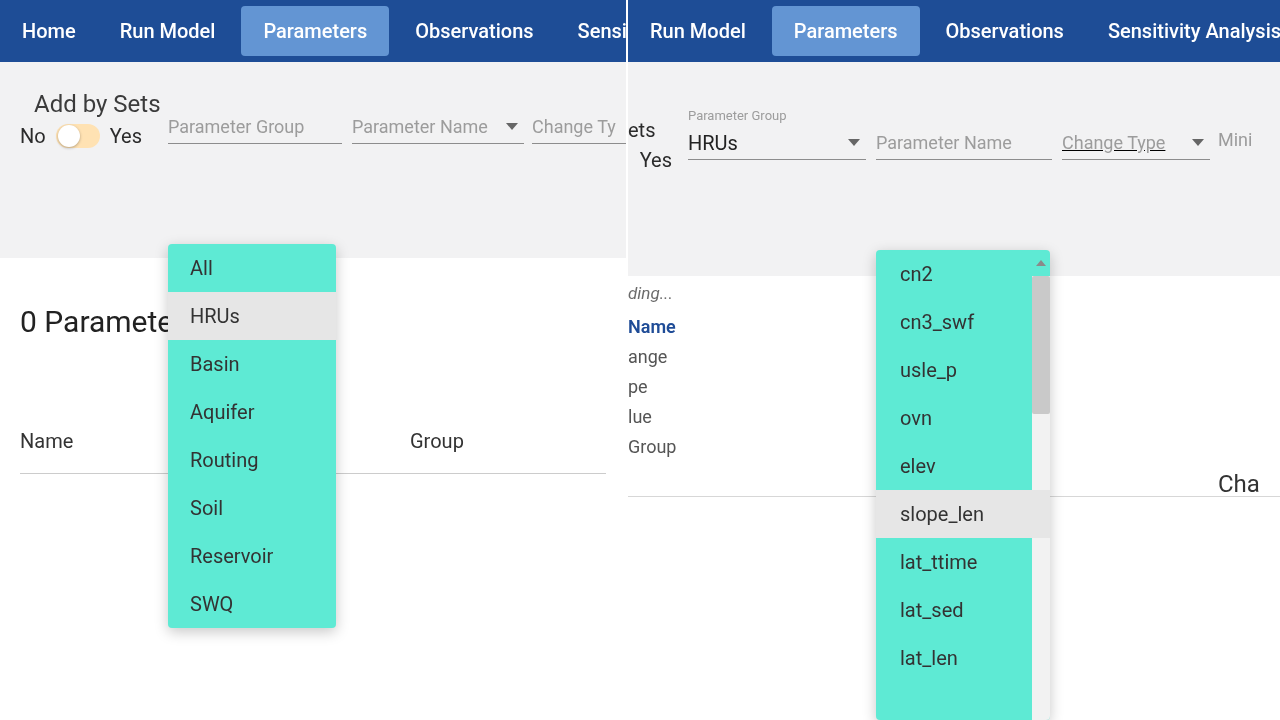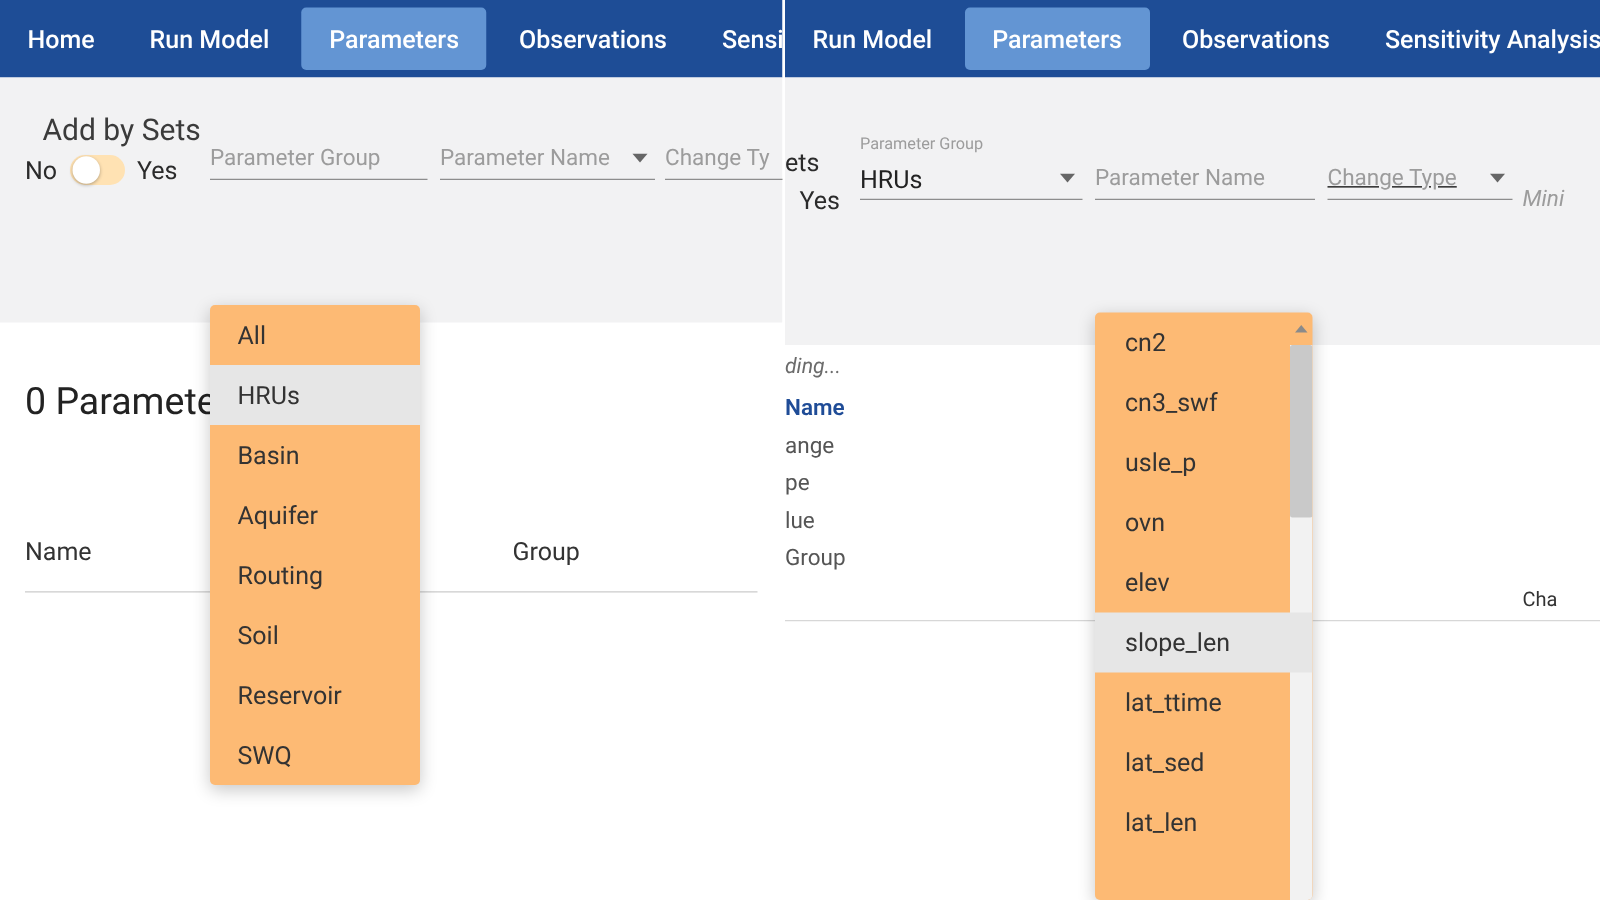--- a/index.html
+++ b/index.html
@@ -50,24 +50,24 @@
   .count-heading { font-size: 30px; color: #222; margin: 22px 0 90px 0; }
   .th-row { display: flex; font-size: 20px; color: #333; border-bottom: 1px solid #ccc; padding-bottom: 20px; }
   .th-row .th-name  { flex: 0 0 390px; }
   .th-row .th-group { flex: 1 0 auto; }
 
   
   .rcol { position: absolute; left: 0; top: 278px; font-size: 18px; color: #555; line-height: 30px; text-align: left; }
   .rcol .loading { font-style: italic; color: #6b6b6b; font-size: 17px; margin-bottom: 4px; }
   .rcol .link { color: #1f4c97; font-weight: 600; }
 
-  .right .th-partial { position: absolute; left: 590px; top: 470px; font-size: 16px; color: #333; }
-
-  
-  .menu { position: absolute; background: #fdba74; border-radius: 4px; box-shadow: 0 4px 14px rgba(0,0,0,.22); font-size: 20px; color: #333; }
+  .right .th-partial { position: absolute; left: 590px; top: 470px; font-size: 24px; color: #333; }
+
+  
+  .menu { position: absolute; background: #5eead4; border-radius: 4px; box-shadow: 0 4px 14px rgba(0,0,0,.22); font-size: 20px; color: #333; }
   .menu .item { padding: 12px 22px; cursor: pointer; }
   .menu .item.hov { background: #e6e6e6; }
   .menu.left-menu { left: 168px; top: 244px; width: 168px; }
 
   .menu.right-menu { left: 248px; top: 250px; width: 174px; height: 470px; overflow: hidden; }
   .menu.right-menu .inner { position: relative; }
   .menu.right-menu .item { padding: 12px 0 12px 24px; }
   .scroll-track { position: absolute; right: 0; top: 26px; width: 18px; height: 444px; background: #f2f2f2; }
   .scroll-thumb { position: absolute; right: 0; top: 26px; width: 18px; height: 138px; background: #c9c9c9; border-radius: 2px; }
   .scroll-up { position: absolute; right: 0; top: 0; width: 18px; height: 26px; display: flex; align-items: center; justify-content: center; }
@@ -162,21 +162,21 @@
         <div class="underline">
           <span class="field-label">Parameter Name</span>
         </div>
       </div>
       <div class="field rf3" style="top:64px;">
         <div class="underline">
           <span class="field-label">Change Type</span>
           <span class="caret"></span>
         </div>
       </div>
-      <div class="field rf4" style="top:80px;font-style:italic;">
+      <div class="field rf4" style="top:60px;">
         <div class="underline" style="border-bottom:none;">
           <span class="field-label">Mini</span>
         </div>
       </div>
     </div>
 
     <div class="rcol">
       <div class="loading">ding...</div>
       <div class="link">Name</div>
       <div>ange</div>

